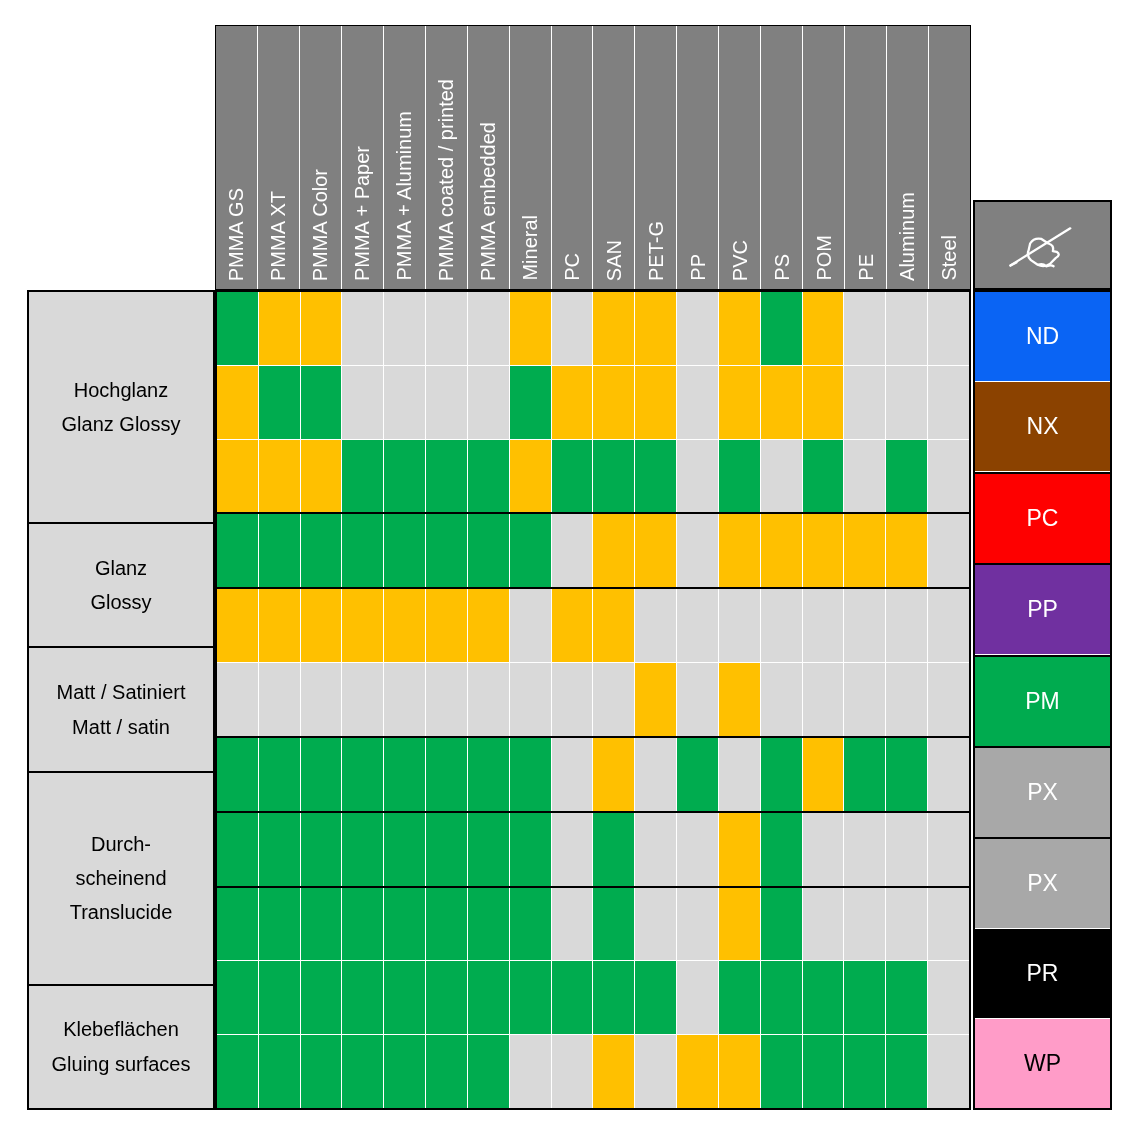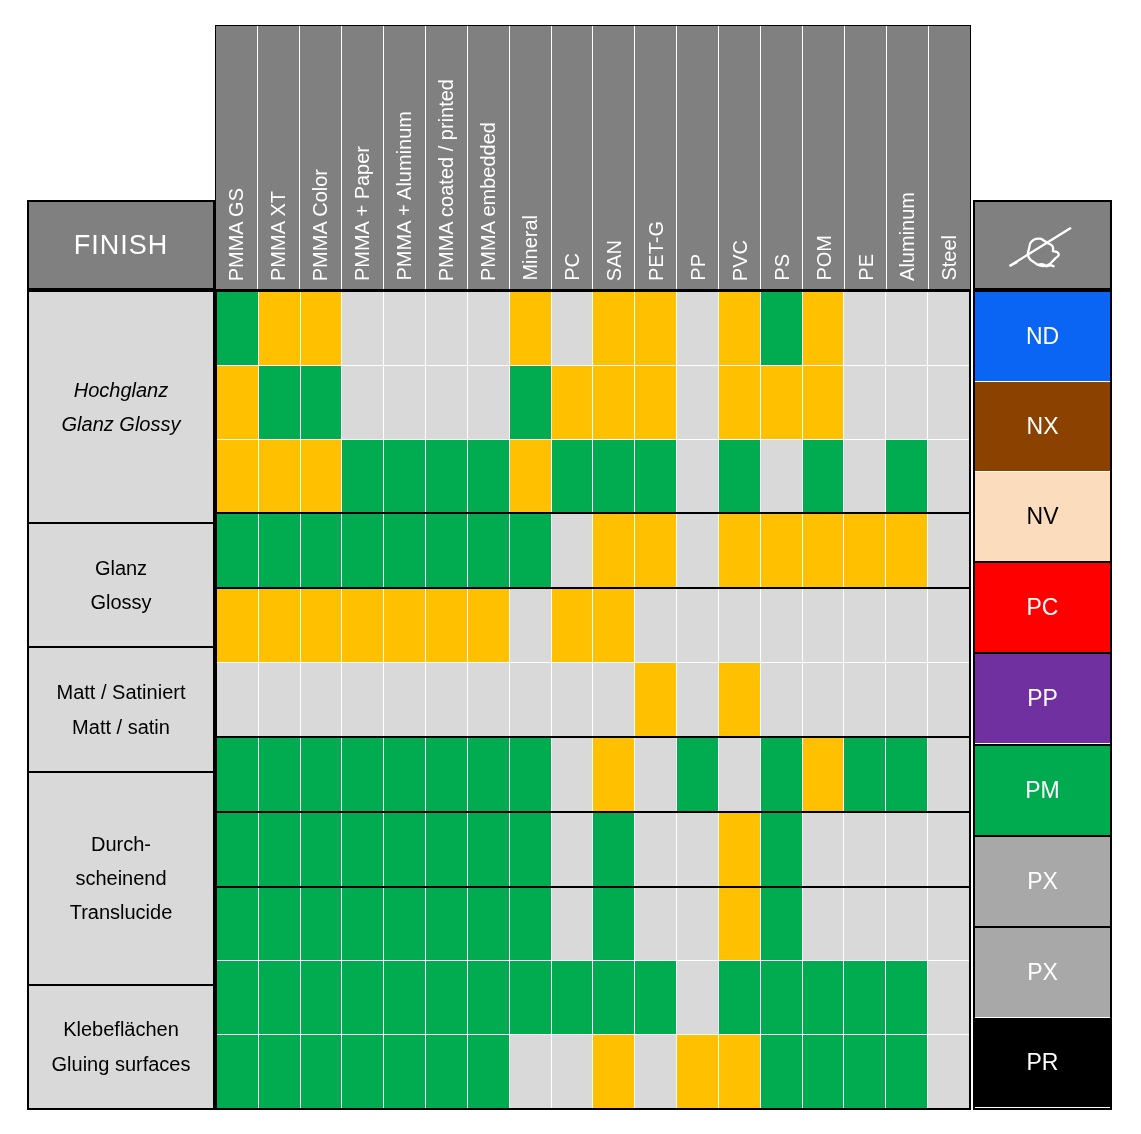--- a/index.html
+++ b/index.html
@@ -119,38 +119,35 @@
         <span>PE</span>
       </div>
       <div class="hcol">
         <span>Aluminum</span>
       </div>
       <div class="hcol">
         <span>Steel</span>
       </div>
     </div>
 
-  <div class="finish-cell">
-    <span>FINISH</span>
-  </div>
 
   <div class="icon-cell">
     <svg width="78" height="50" viewBox="0 0 100 66">
       <g fill="none" stroke="#fff" stroke-width="3" stroke-linecap="round" stroke-linejoin="round">
         <path d="M33 31 Q38 23 48 25 L57 31 Q65 33 63 41 L68 42 Q74 46 67 50 L59 58 Q51 63 43 59 L34 53 Q28 47 31 40 Z"></path>
         <path d="M44 59 q6 -2 10 2"></path>
         <path d="M55 61 q6 -2 9 0"></path>
         <path d="M7 60 L86 11"></path>
         <path d="M7 60 L15 56"></path>
       </g>
     </svg>
   </div>
 
   <div class="left-col">
-      <div class="group-box" style="flex-grow: 3; font-style: italic;">
+      <div class="group-box" style="flex-grow: 3;">
         <div>Hochglanz</div>
         <div>Glanz Glossy</div>
       </div>
       <div class="group-box" style="flex-grow: 1;">
         <div>Glanz</div>
         <div>Glossy</div>
       </div>
       <div class="group-box" style="flex-grow: 1;">
         <div>Matt / Satiniert</div>
         <div>Matt / satin</div>
@@ -397,30 +394,30 @@
         <div class="mcell" style="background: rgb(0, 172, 79);"></div>
         <div class="mcell" style="background: rgb(217, 217, 217);"></div>
       </div>
     </div>
 
   <div class="right-col">
       <div class="rcell" style="background: rgb(10, 100, 244); color: rgb(255, 255, 255);">ND</div>
       <div class="div-white"></div>
       <div class="rcell" style="background: rgb(139, 66, 0); color: rgb(255, 255, 255);">NX</div>
       <div class="div-white"></div>
-      <div class="rcell" style="background: rgb(251, 220, 189); color: rgb(0, 0, 0);">NV</div>
       <div class="div-black"></div>
       <div class="rcell" style="background: rgb(254, 0, 0); color: rgb(255, 255, 255);">PC</div>
       <div class="div-black"></div>
       <div class="rcell" style="background: rgb(112, 48, 160); color: rgb(255, 255, 255);">PP</div>
       <div class="div-white"></div>
       <div class="div-black"></div>
       <div class="rcell" style="background: rgb(0, 171, 79); color: rgb(255, 255, 255);">PM</div>
       <div class="div-black"></div>
       <div class="rcell" style="background: rgb(168, 168, 168); color: rgb(255, 255, 255);">PX</div>
       <div class="div-black"></div>
       <div class="rcell" style="background: rgb(168, 168, 168); color: rgb(255, 255, 255);">PX</div>
       <div class="div-white"></div>
       <div class="rcell" style="background: rgb(0, 0, 0); color: rgb(255, 255, 255);">PR</div>
       <div class="div-white"></div>
+      <div class="rcell" style="background: rgb(255, 156, 200); color: rgb(0, 0, 0);">WP</div>
     </div>
 
 </div>
 
 </body></html>

